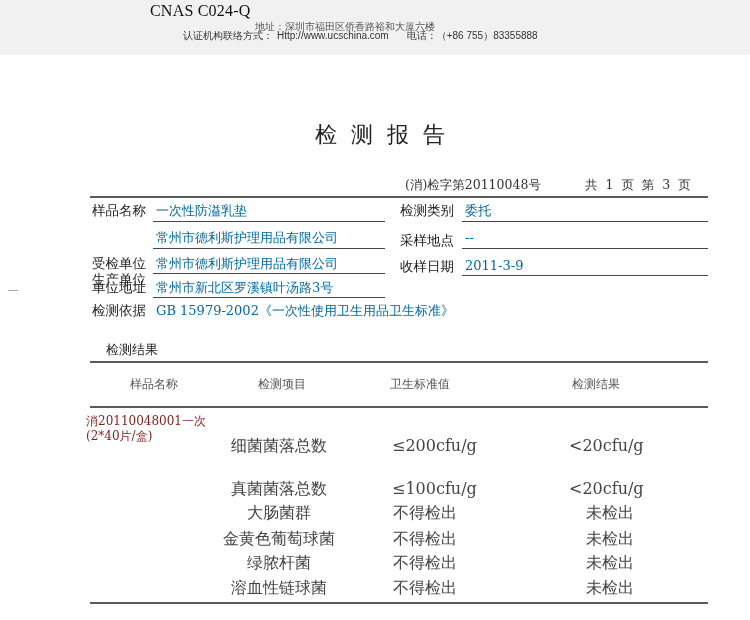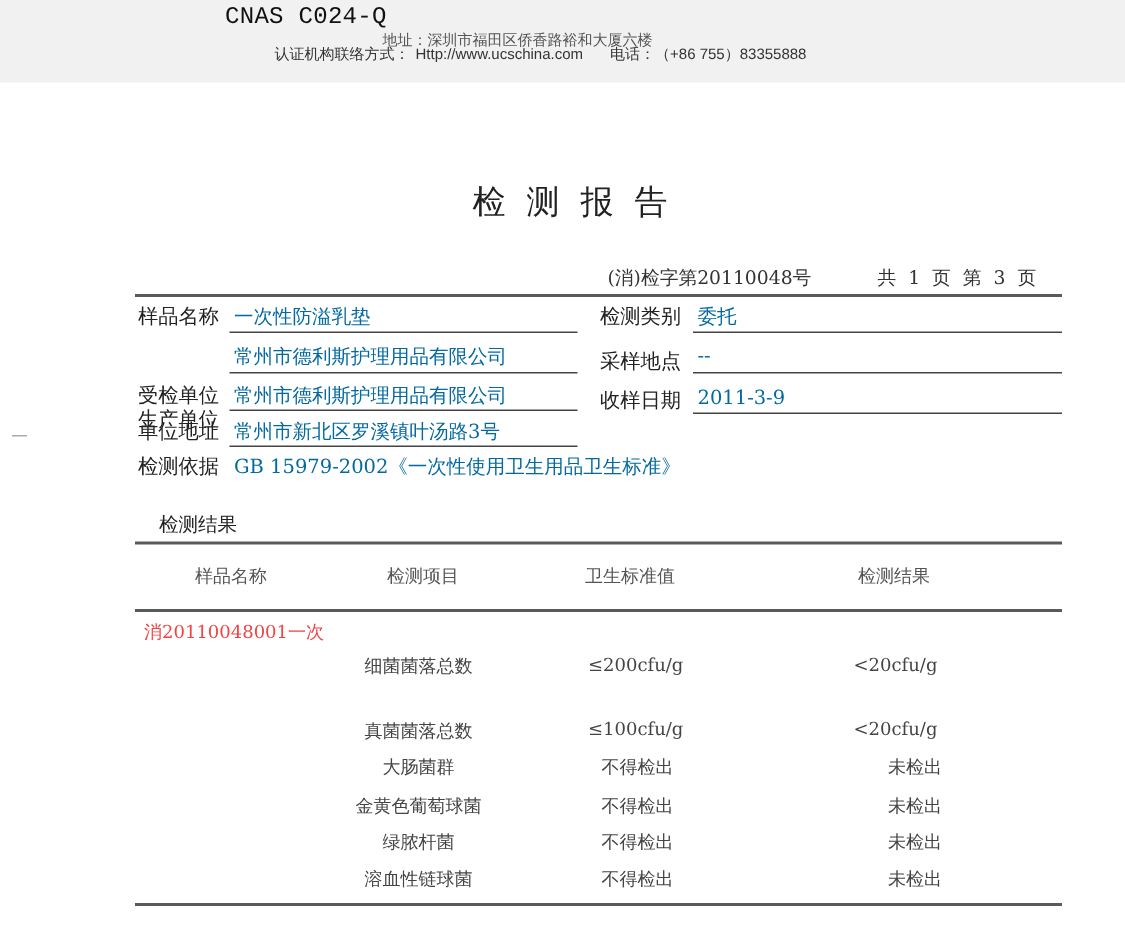--- a/index.html
+++ b/index.html
@@ -8,45 +8,45 @@
       background: #ffffff;
       font-family: "DejaVu Serif", "Liberation Serif", serif;
       color: #2a2a2a;
     }
     .header-band {
       position: absolute; left: 0; top: 0; width: 750px; height: 55px;
       background: #f1f1f1;
     }
     .abs { position: absolute; white-space: nowrap; }
     .cnas {
-      left: 150px; top: 2px; font-family: Liberation Mono, monospace;
+      left: 150px; top: 2px; font-family: Liberation Serif, serif;
       font-size: 16px; font-weight: normal; color: #111; letter-spacing: 0.2px;
     }
     .addr { left: 255px; top: 20px; font-size: 10px; color: #555; }
     .contact { left: 183px; top: 29px; font-family: "Liberation Sans", sans-serif; font-size: 10px; color: #333; }
     .contact .url { margin-left: 4px; }
     .contact .tel { margin-left: 18px; }
     .title {
       left: 315px; top: 120px; font-family: "DejaVu Sans", sans-serif;
       font-size: 22px; letter-spacing: 14px; color: #222;
     }
     .refline { top: 177px; font-size: 12.5px; color: #333; }
     .ref { left: 405px; }
     .pages { left: 585px; letter-spacing: 2px; }
     .rule {
       position: absolute; height: 2px; background: #5a5a5a;
     }
     .rule.thin { height: 1px; background: #444; }
     .lbl { font-family: "DejaVu Sans", sans-serif; font-size: 13.5px; color: #222; }
     .val { font-size: 13px; color: #0369a1; }
     .th { font-size: 12px; color: #555; font-family: "DejaVu Sans", sans-serif; }
-    .cellc { position: absolute; text-align: center; white-space: nowrap; font-size: 12px; color: #444; }
+    .cellc { position: absolute; text-align: center; white-space: nowrap; font-size: 16px; color: #444; }
     .sample {
       position: absolute; left: 86px; top: 414px; width: 130px;
-      text-align: right; font-size: 12px; line-height: 15px; color: #ef4444;
+      text-align: left; font-size: 12px; line-height: 15px; color: #7f1d1d;
     }
     .sample div { white-space: nowrap; }
     .stray { position: absolute; left: 8px; top: 290px; width: 10px; height: 1px; background: #aaa; }
   </style>
 </head>
 <body>
 
 <div class="header-band"></div>
 <div class="abs cnas">CNAS C024-Q</div>
 <div class="abs addr">地址：深圳市福田区侨香路裕和大厦六楼</div>
@@ -96,20 +96,21 @@
 
 <div class="abs th" style="left:130px; top:376px;">样品名称</div>
 <div class="abs th" style="left:258px; top:376px;">检测项目</div>
 <div class="abs th" style="left:390px; top:376px;">卫生标准值</div>
 <div class="abs th" style="left:572px; top:376px;">检测结果</div>
 
 <div class="rule" style="left:90px; top:406px; width:618px;"></div>
 
 <div class="sample">
   <div>消20110048001一次</div>
+  <div>(2*40片/盒)</div>
 </div>
 
 <div class="cellc" style="left:223px; width:112px; top:436px;">细菌菌落总数</div>
 <div class="cellc" style="left:380px; width:110px; top:436px; text-align:left; padding-left:12px;">≤200cfu/g</div>
 <div class="cellc" style="left:555px; width:110px; top:436px; text-align:left; padding-left:14px;">&lt;20cfu/g</div>
 
 <div class="cellc" style="left:223px; width:112px; top:479px;">真菌菌落总数</div>
 <div class="cellc" style="left:380px; width:110px; top:479px; text-align:left; padding-left:12px;">≤100cfu/g</div>
 <div class="cellc" style="left:555px; width:110px; top:479px; text-align:left; padding-left:14px;">&lt;20cfu/g</div>
 

